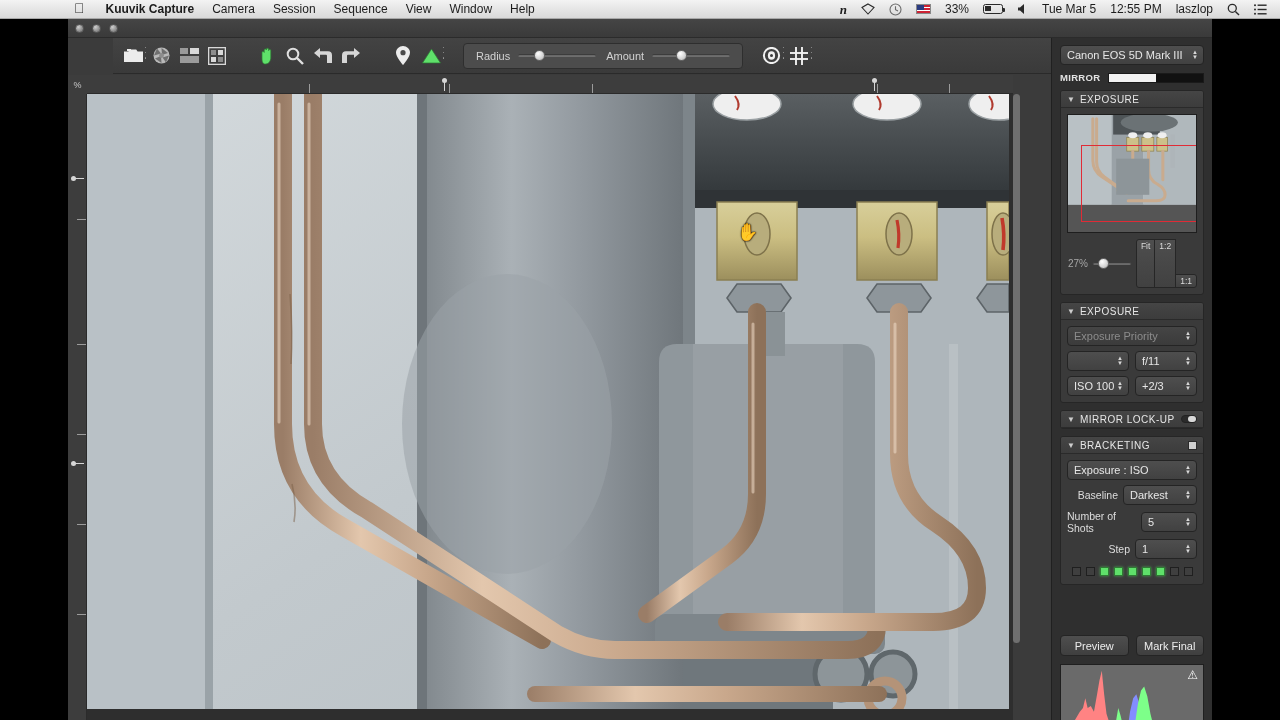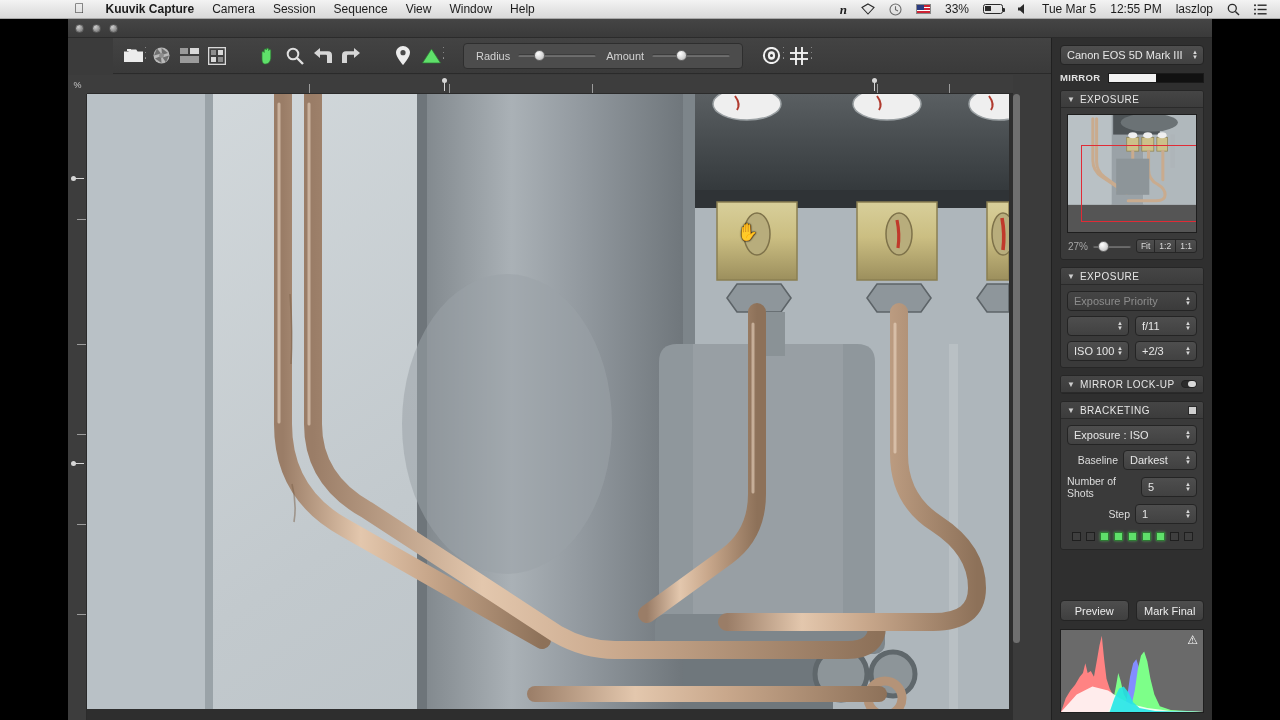--- a/index.html
+++ b/index.html
@@ -120,21 +120,21 @@
   .navctl { display:flex; align-items:center; gap:5px; margin-top:6px; }
   .navctl .pct { font-size:10px; color:#a6a6a6; width:21px;text-align:right; }
   .ztrack { flex:1; height:3px; background:#6b6b6b; border-radius:2px; position:relative;
     box-shadow:inset 0 1px 1px rgba(0,0,0,.5); }
   .zknob { position:absolute; top:-4px; left:12%; width:11px; height:11px; border-radius:50%;
     background:radial-gradient(circle at 35% 30%,#fff,#d4d4d4 60%,#ababab); border:.5px solid #6a6a6a; }
   .zbtns { display:flex; }
   .zbtn { font-size:8.5px; color:#dcdcdc; background:linear-gradient(#4e4e4e,#414141);
     border:1px solid #262626; padding:1px 4px; margin-left:-1px; }
   .zbtn:first-child { border-radius:3px 0 0 3px; margin-left:0; }
-  .zbtn:last-child { border-radius:0 3px 3px 0; }
+  .zbtn:last-child { border-radius:0 3px 3px 0;margin-top:35px; }
 
   .row { display:flex; align-items:center; gap:5px; margin-top:5px; }
   .row .lbl { font-size:10.5px; color:#ddd; margin-left:auto; }
   .row .popup { width:auto; }
   .half { display:flex; gap:6px; margin-top:5px; }
   .half .popup { flex:1; }
 
   .leds { display:flex; gap:5px; justify-content:center; margin-top:8px; padding-bottom:2px; }
   .led { width:9px; height:9px; border:1px solid #1f1f1f; background:#3f3f3f; }
   .led.on { background:#5fe06a; border-color:#2f7a34; box-shadow:0 0 3px rgba(95,224,106,.6); }

